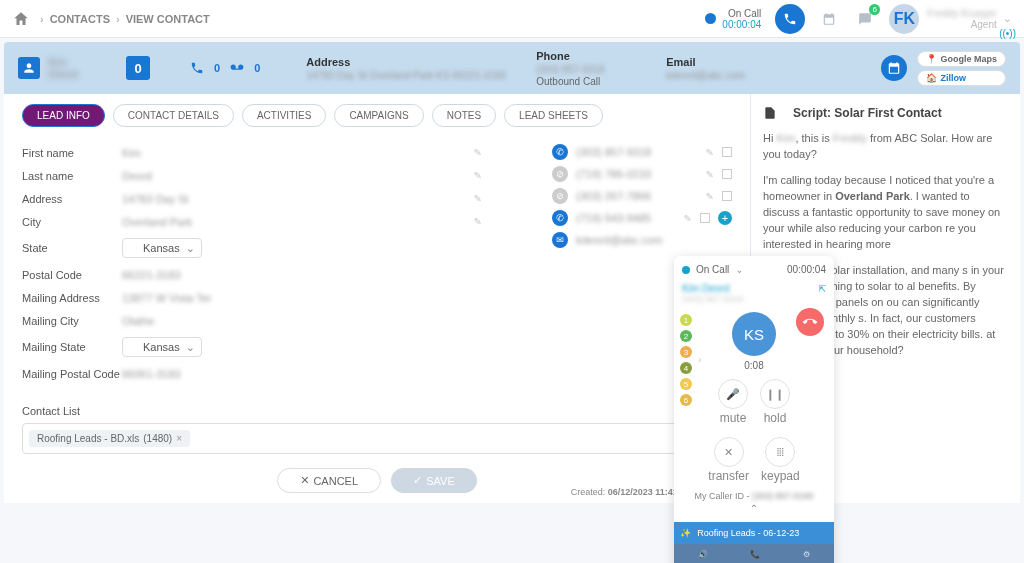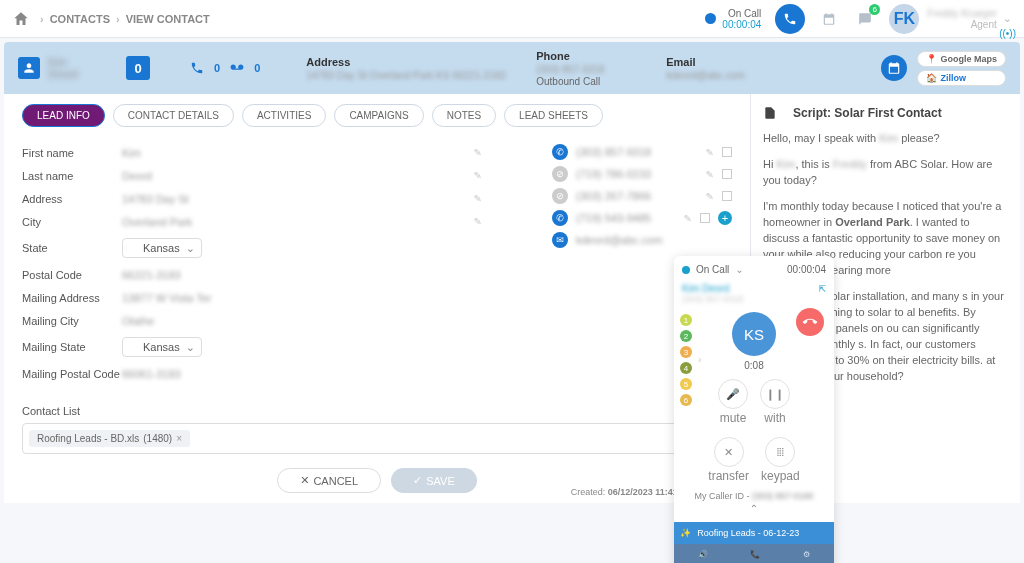--- a/index.html
+++ b/index.html
@@ -304,23 +304,22 @@
   </div>
 
   <div class="script-panel">
     <div class="script-hdr">
         <svg viewBox="0 0 24 24">
           <path d="M14 2H6c-1.1 0-2 .9-2 2v16c0 1.1.9 2 2 2h12c1.1 0 2-.9 2-2V8l-6-6z"></path>
         </svg>
         <span>Script: Solar First Contact</span>
       </div>
     <div class="script-text">
-      <p><span>Hello, may I speak with </span><span class="sblur">Kim</span><span> please?</span></p>
       <p><span>Hi </span><span class="sblur">Kim</span><span>, this is </span><span class="sblur">Freddy</span><span> from ABC Solar. How are you today?</span></p>
-      <p><span>I'm monthly today because I noticed that you're a homeowner in </span><b>Overland Park</b><span>. I wanted to discuss a fantastic opportunity to save money on your </span><span> while also reducing your carbon </span><span>re you interested in hearing more</span></p>
+      <p><span>I'm calling today because I noticed that you're a homeowner in </span><b>Overland Park</b><span>. I wanted to discuss a fantastic opportunity to save money on your </span><span> while also reducing your carbon </span><span>re you interested in hearing more</span></p>
       <p>specialize in solar installation, and many s in your area are switching to solar to al benefits. By installing solar panels on ou can significantly lower your monthly s. In fact, our customers typically see p to 30% on their electricity bills. at be great for your household?</p>
       <p>oncerns:</p>
     </div>
   </div>
 </div>
 
 <div class="phone-popup">
   <div class="pp-top">
     <div class="pp-dot"></div>
       <span>On Call</span>
@@ -349,21 +348,21 @@
       </div>
     <div class="pp-av">KS</div>
     <div class="pp-dur">0:08</div>
     <div class="pp-actions">
       <div class="pp-act">
           <div class="pp-act-c">🎤</div>
           <span>mute</span>
         </div>
       <div class="pp-act">
           <div class="pp-act-c">❙❙</div>
-          <span>with</span>
+          <span>hold</span>
         </div>
       <div class="pp-act">
           <div class="pp-act-c">✕</div>
           <span>transfer</span>
         </div>
       <div class="pp-act">
           <div class="pp-act-c">⦙⦙⦙</div>
           <span>keypad</span>
         </div>
     </div>

